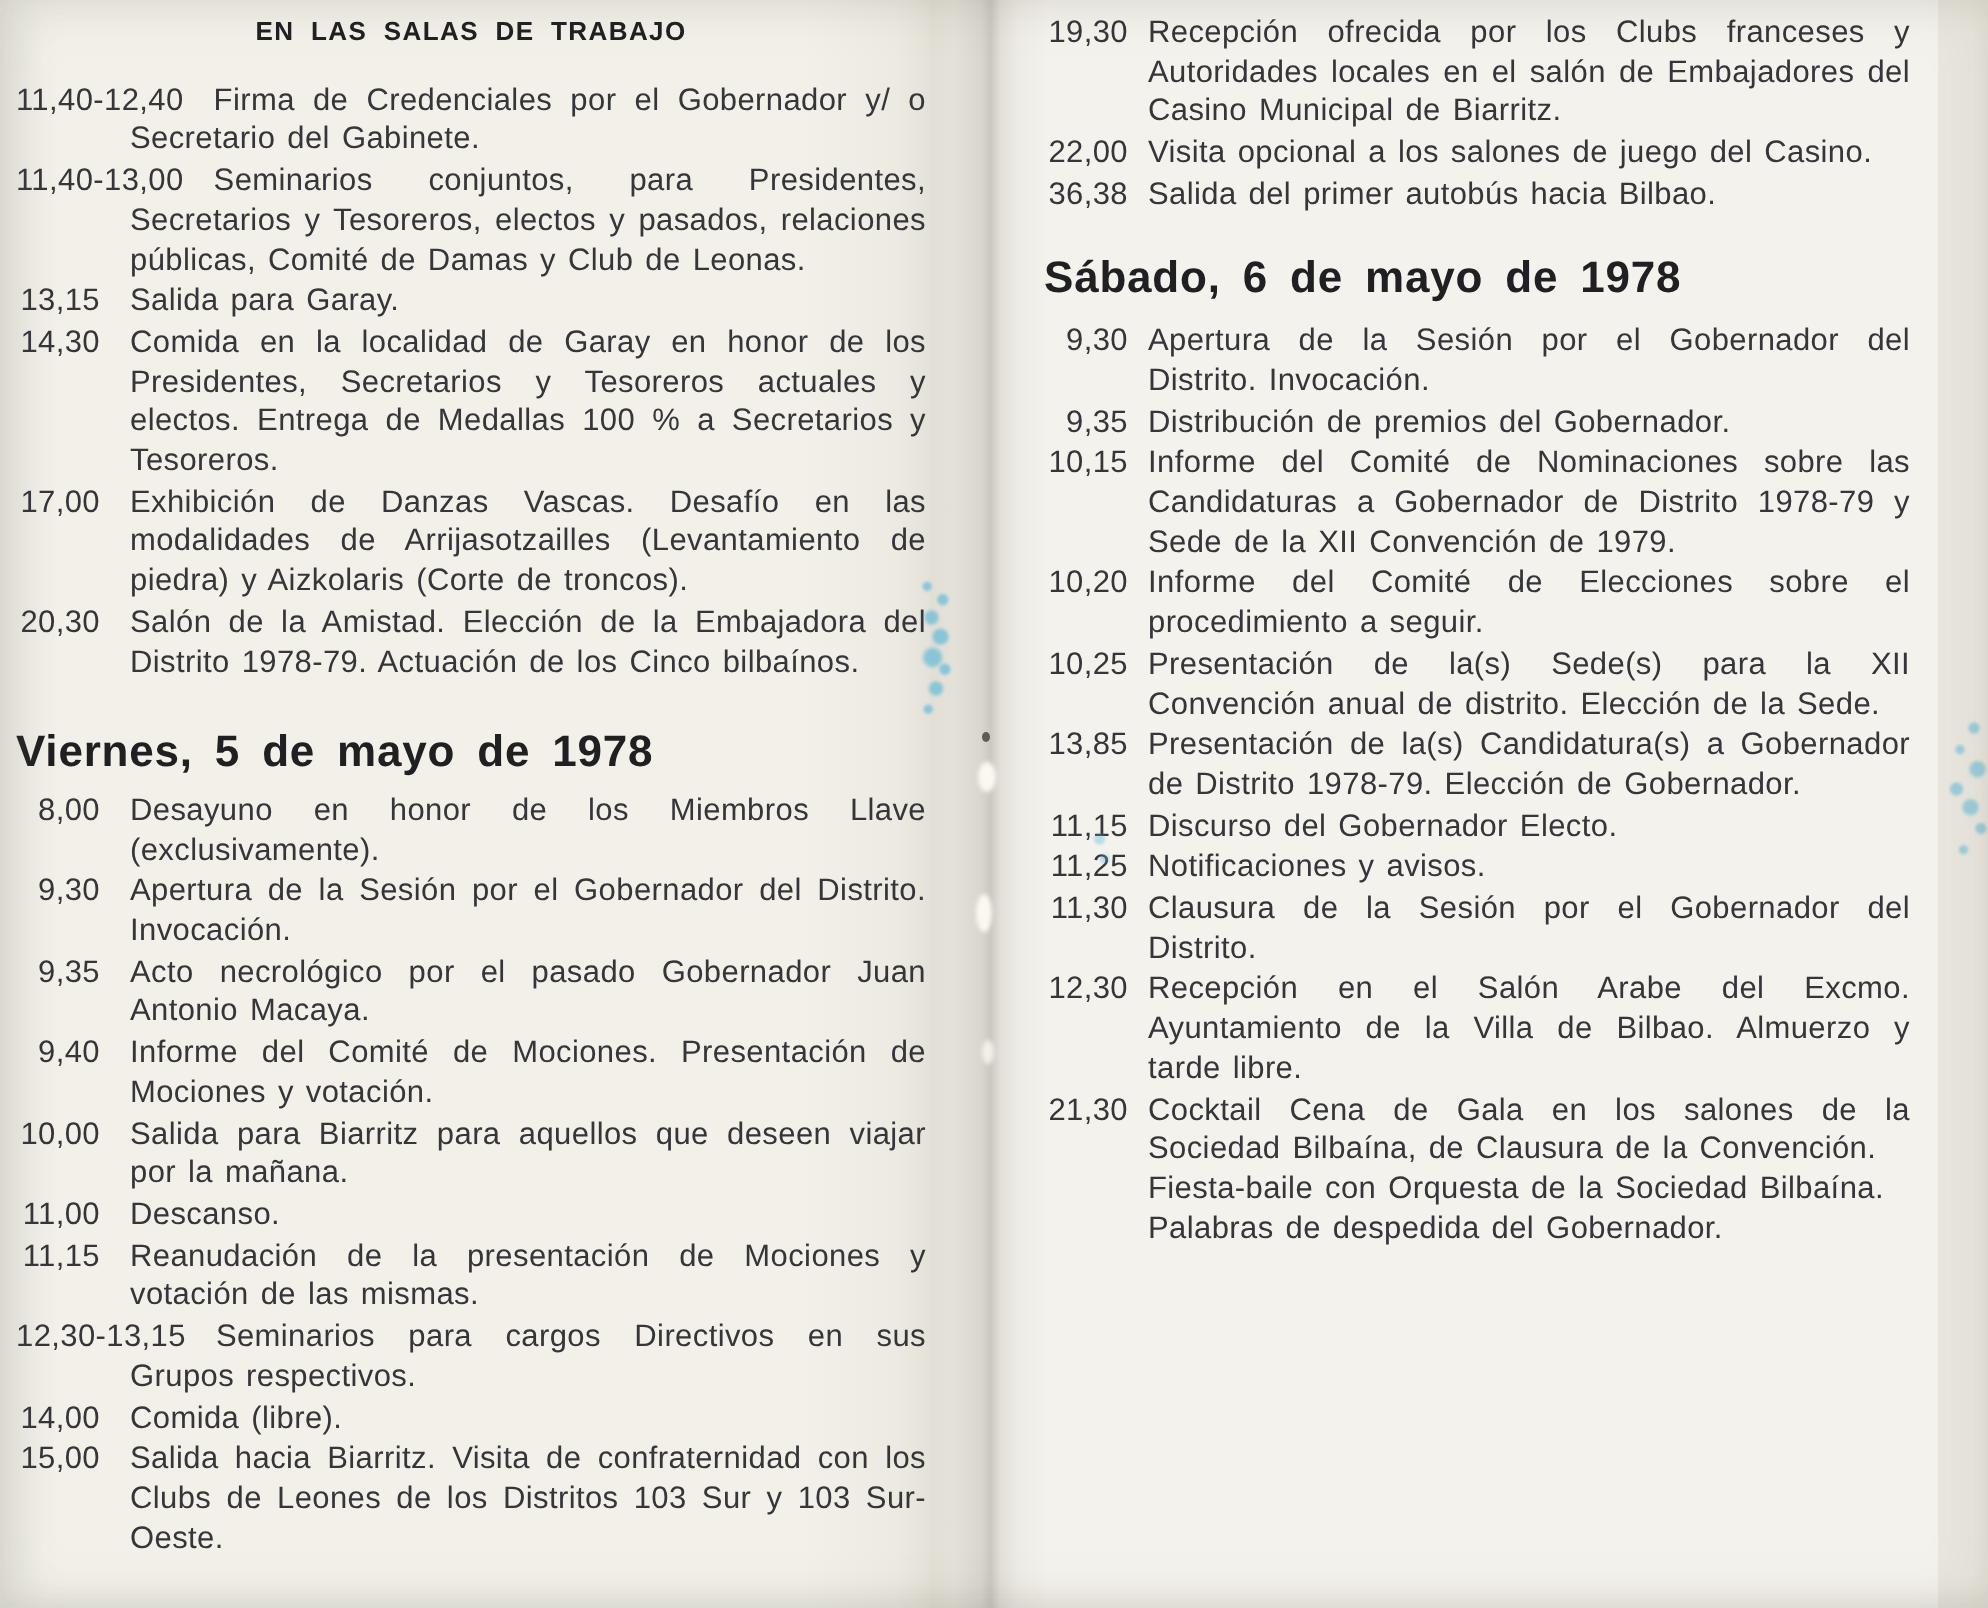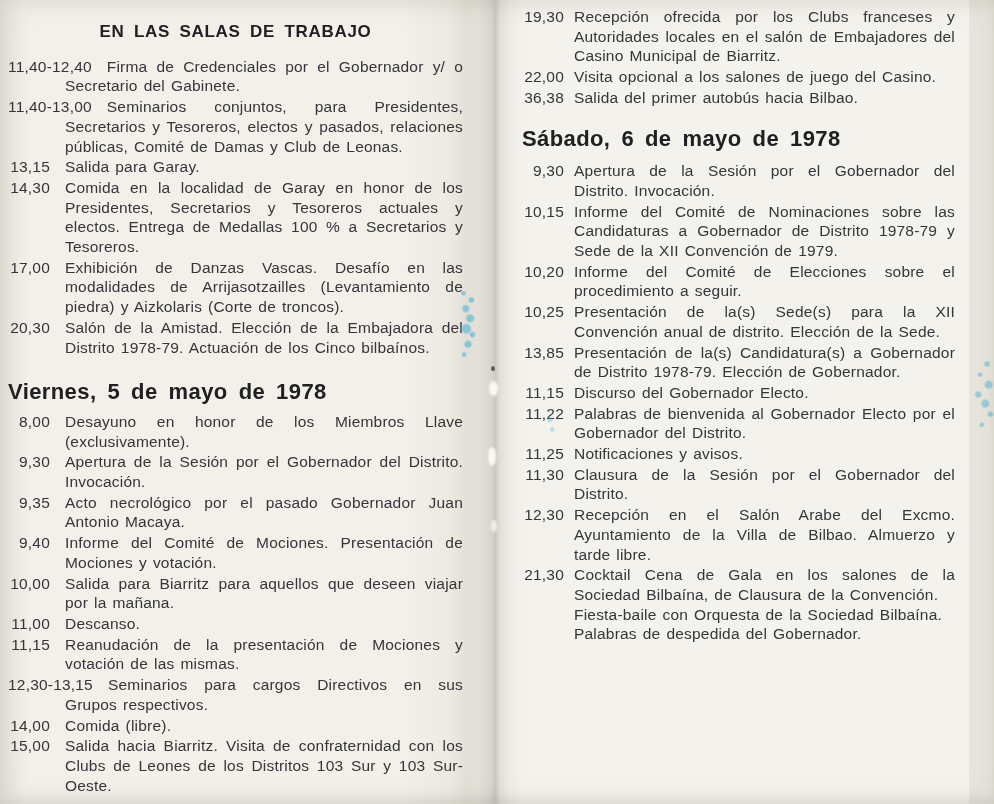--- a/index.html
+++ b/index.html
@@ -37,27 +37,27 @@
     left: 465px;
     width: 504px;
     padding: 7px 14px 0 57px;
     --hang: 52px;
     --tgap: 10px;
     background: linear-gradient(90deg,
       #e7e4db 0%, #efece5 3%,
       var(--paper-right, #f4f2ec) 7%, var(--paper-right, #f4f2ec) 100%);
   }
   .title {
-    font-size: 17px;
+    font-size: 13px;
     font-weight: bold;
     color: var(--heading-ink, #202023);
     text-align: center;
     letter-spacing: 0.7px;
     word-spacing: 4px;
-    margin: 16px 0 15px 0;
+    margin: 0 0 15px 0;
   }
   .day {
     font-size: 22px;
     font-weight: bold;
     color: var(--heading-ink, #202023);
     letter-spacing: 0.4px;
     word-spacing: 4.5px;
     margin: 25px 0 10px 0;
   }
   .page-right .day { margin: 21px 0 13px 0; }
@@ -187,26 +187,26 @@
       </div>
   </section>
 
   <section class="page page-right">
     <div class="content" id="right-content">
         <p class="item"><span class="time">19,30</span><span class="txt">Recepción ofrecida por los Clubs franceses y Autoridades locales en el salón de Embajadores del Casino Municipal de Biarritz.</span></p>
         <p class="item"><span class="time">22,00</span><span class="txt">Visita opcional a los salones de juego del Casino.</span></p>
         <p class="item"><span class="time">36,38</span><span class="txt">Salida del primer autobús hacia Bilbao.</span></p>
         <h2 class="day">Sábado, 6 de mayo de 1978</h2>
         <p class="item"><span class="time">9,30</span><span class="txt">Apertura de la Sesión por el Gobernador del Distrito. Invocación.</span></p>
+        <p class="item"><span class="time">9,35</span><span class="txt">Distribución de premios del Gobernador.</span></p>
         <p class="item"><span class="time">10,15</span><span class="txt">Informe del Comité de Nominaciones sobre las Candidaturas a Gobernador de Distrito 1978-79 y Sede de la XII Convención de 1979.</span></p>
         <p class="item"><span class="time">10,20</span><span class="txt">Informe del Comité de Elecciones sobre el procedimiento a seguir.</span></p>
         <p class="item"><span class="time">10,25</span><span class="txt">Presentación de la(s) Sede(s) para la XII Convención anual de distrito. Elección de la Sede.</span></p>
         <p class="item"><span class="time">13,85</span><span class="txt">Presentación de la(s) Candidatura(s) a Gobernador de Distrito 1978-79. Elección de Gobernador.</span></p>
         <p class="item"><span class="time">11,15</span><span class="txt">Discurso del Gobernador Electo.</span></p>
-        <p class="item"><span class="time">11,22</span><span class="txt">Palabras de bienvenida al Gobernador Electo por el Gobernador del Distrito.</span></p>
         <p class="item"><span class="time">11,25</span><span class="txt">Notificaciones y avisos.</span></p>
         <p class="item"><span class="time">11,30</span><span class="txt">Clausura de la Sesión por el Gobernador del Distrito.</span></p>
         <p class="item"><span class="time">12,30</span><span class="txt">Recepción en el Salón Arabe del Excmo. Ayuntamiento de la Villa de Bilbao. Almuerzo y tarde libre.</span></p>
         <p class="item"><span class="time">21,30</span><span class="txt">Cocktail Cena de Gala en los salones de la Sociedad Bilbaína, de Clausura de la Convención.</span><span class="cont">Fiesta-baile con Orquesta de la Sociedad Bilbaína.</span><span class="cont">Palabras de despedida del Gobernador.</span></p>
       </div>
   </section>
 
   <div class="gutter"></div>
   <div class="crease-spot s1"></div>
   <div class="crease-spot s2"></div>

